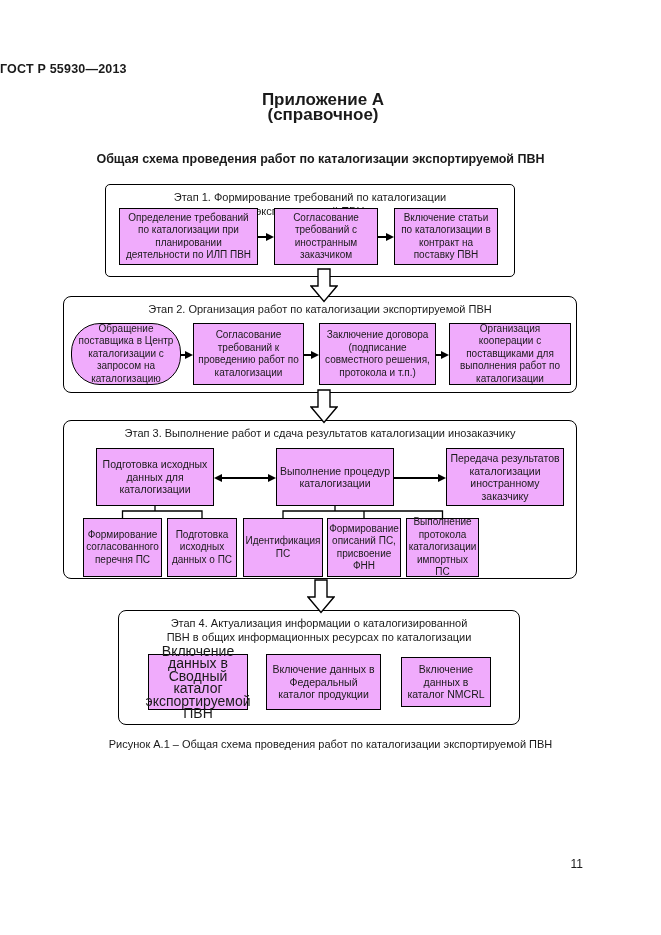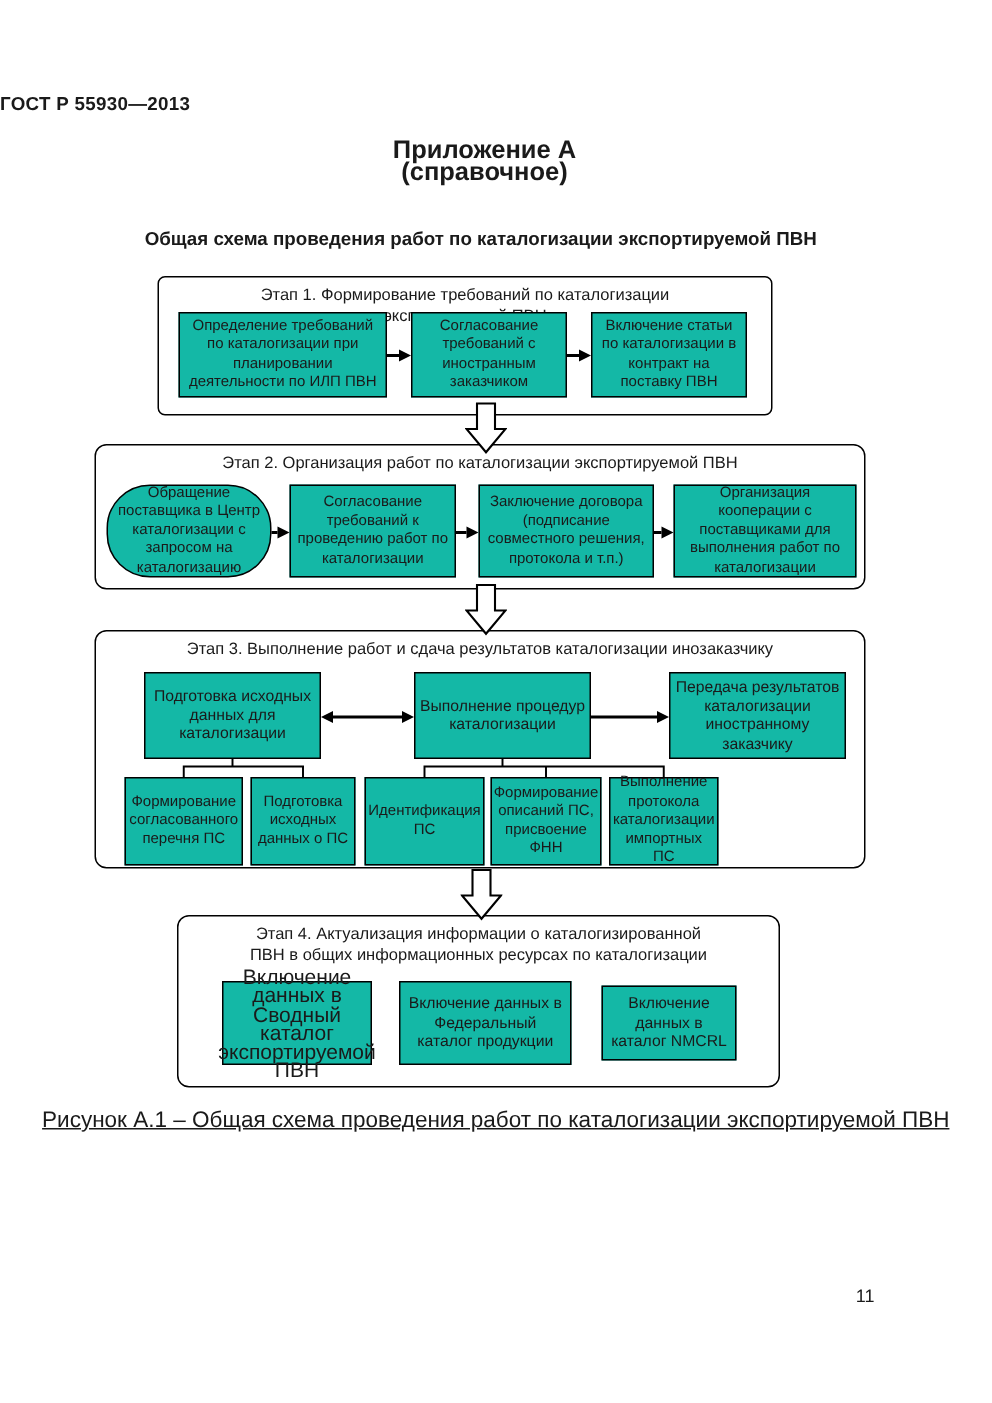--- a/index.html
+++ b/index.html
@@ -6,32 +6,32 @@
   body{
     width:661px;height:935px;position:relative;background:#ffffff;
     font-family:"Liberation Sans", sans-serif;color:#1a1a1a;
     -webkit-font-smoothing:antialiased;
   }
   .abs{position:absolute;box-sizing:border-box;}
   
   .doc-number{top:62px;left:0;width:583px;font-size:12.5px;font-weight:bold;letter-spacing:.2px;}
   .appendix{top:92px;left:0;width:646px;text-align:center;font-size:17px;font-weight:bold;line-height:15px;}
   .main-title{top:152px;left:0;width:641px;text-align:center;font-size:12.5px;font-weight:bold;}
-  .figure-caption{top:738px;left:0;width:661px;text-align:center;font-size:15px;text-decoration:underline;}
+  .figure-caption{top:738px;left:0;width:661px;text-align:center;font-size:11px;}
   .page-number{top:857px;left:0;width:583px;text-align:right;font-size:12px;}
   
   .stage{border:1.5px solid #000;border-radius:6px;background:#fff;}
   .stage-title{position:absolute;top:6px;left:0;right:0;text-align:center;font-size:11px;line-height:13.5px;padding:0 30px;}
   #stage1{left:105px;top:184px;width:410px;height:93px;border-radius:5px;}
   #stage2{left:63px;top:296px;width:514px;height:97px;border-radius:8px;}
   #stage3{left:63px;top:420px;width:514px;height:159px;border-radius:8px;}
   #stage4{left:118px;top:610px;width:402px;height:115px;border-radius:8px;}
   
   .fbox{
-    position:absolute;border:1.3px solid #000;background:#14b8a6;
+    position:absolute;border:1.3px solid #000;background:#f0abfc;
     display:flex;align-items:center;justify-content:center;
     text-align:center;font-size:10px;line-height:12.5px;padding:0 3px;box-sizing:border-box;
   }
   
   .harrow{position:absolute;display:flex;align-items:center;height:9px;}
   .harrow .shaft{flex:1;height:2px;background:#000;}
   .head-r{width:0;height:0;border-top:4.5px solid transparent;border-bottom:4.5px solid transparent;border-left:8px solid #000;}
   .head-l{width:0;height:0;border-top:4.5px solid transparent;border-bottom:4.5px solid transparent;border-right:8px solid #000;}
   
   .block-arrow{position:absolute;z-index:5;line-height:0;}

